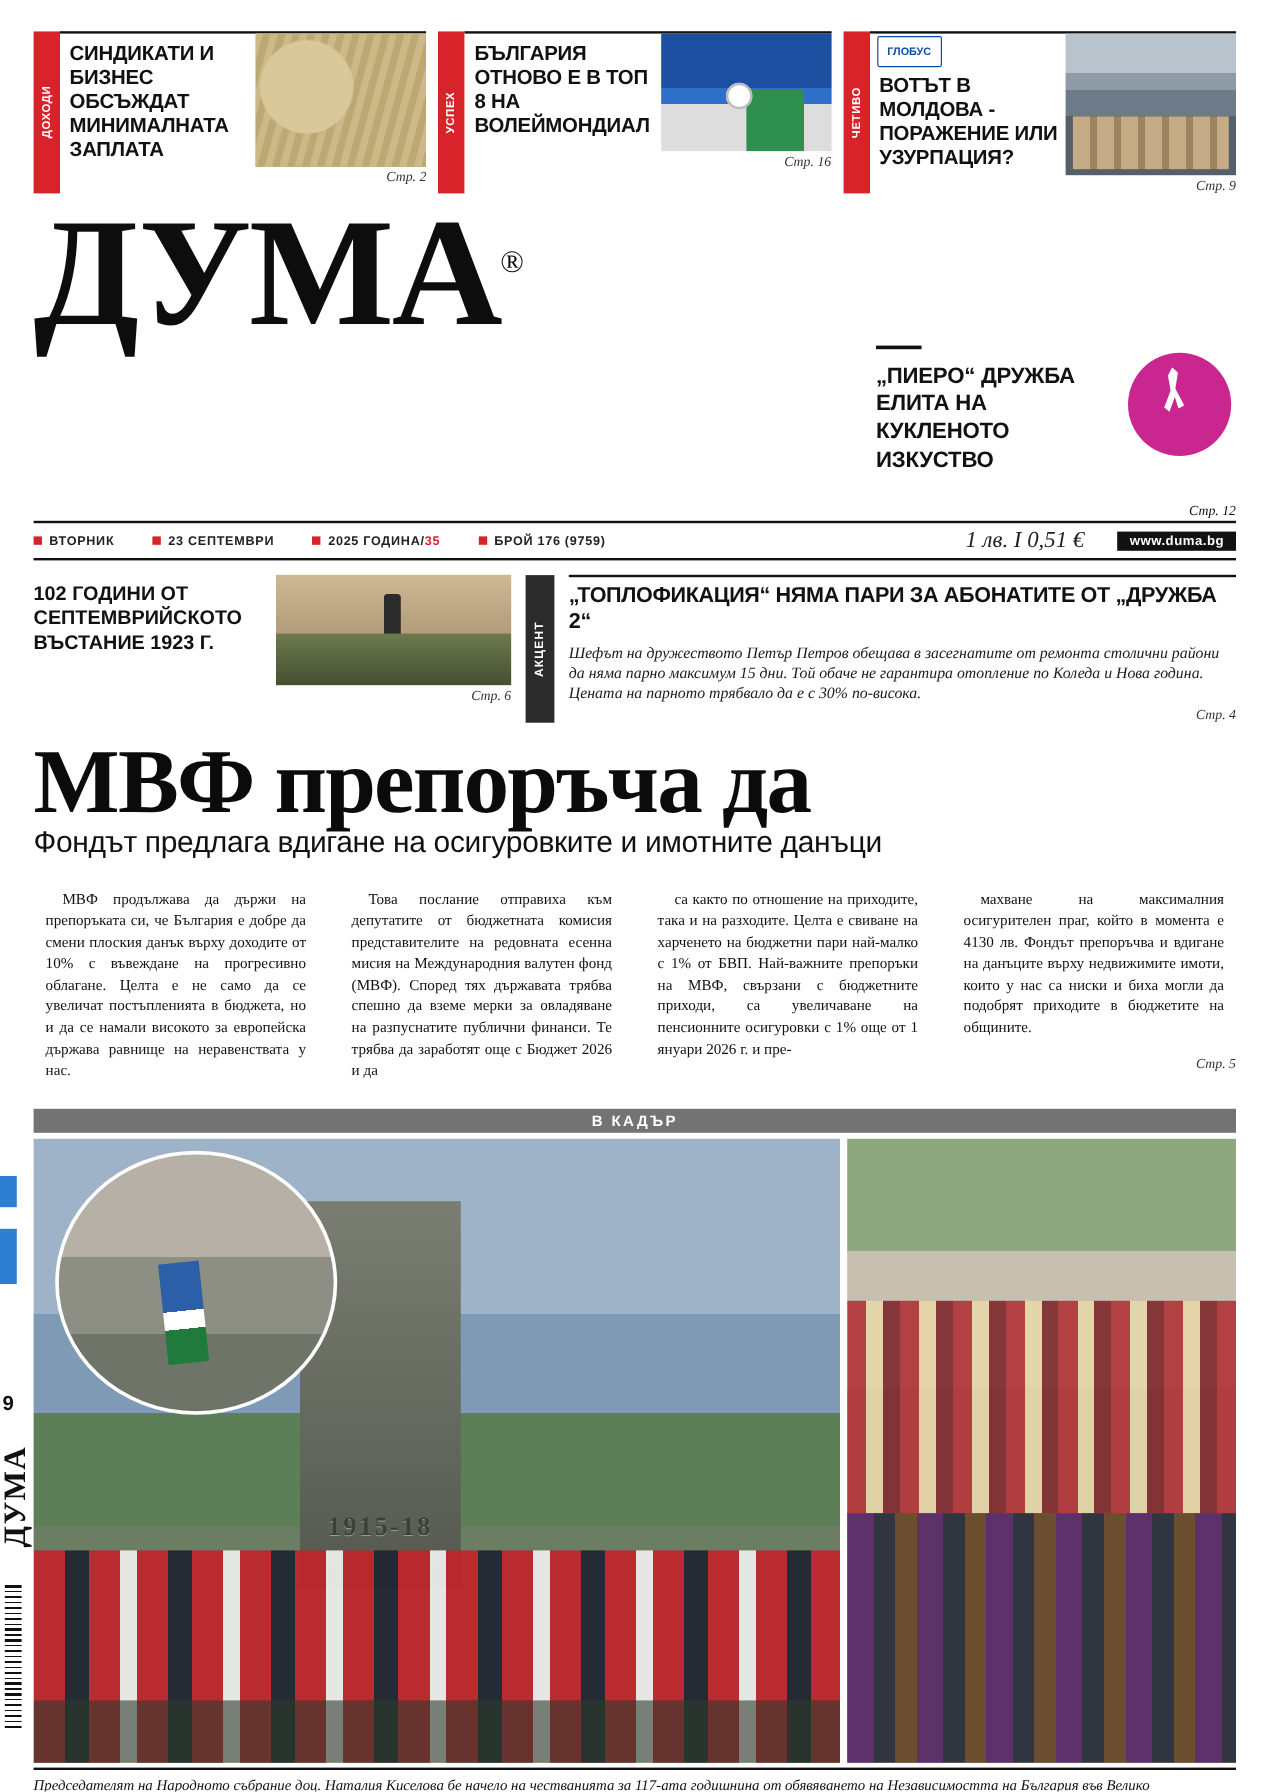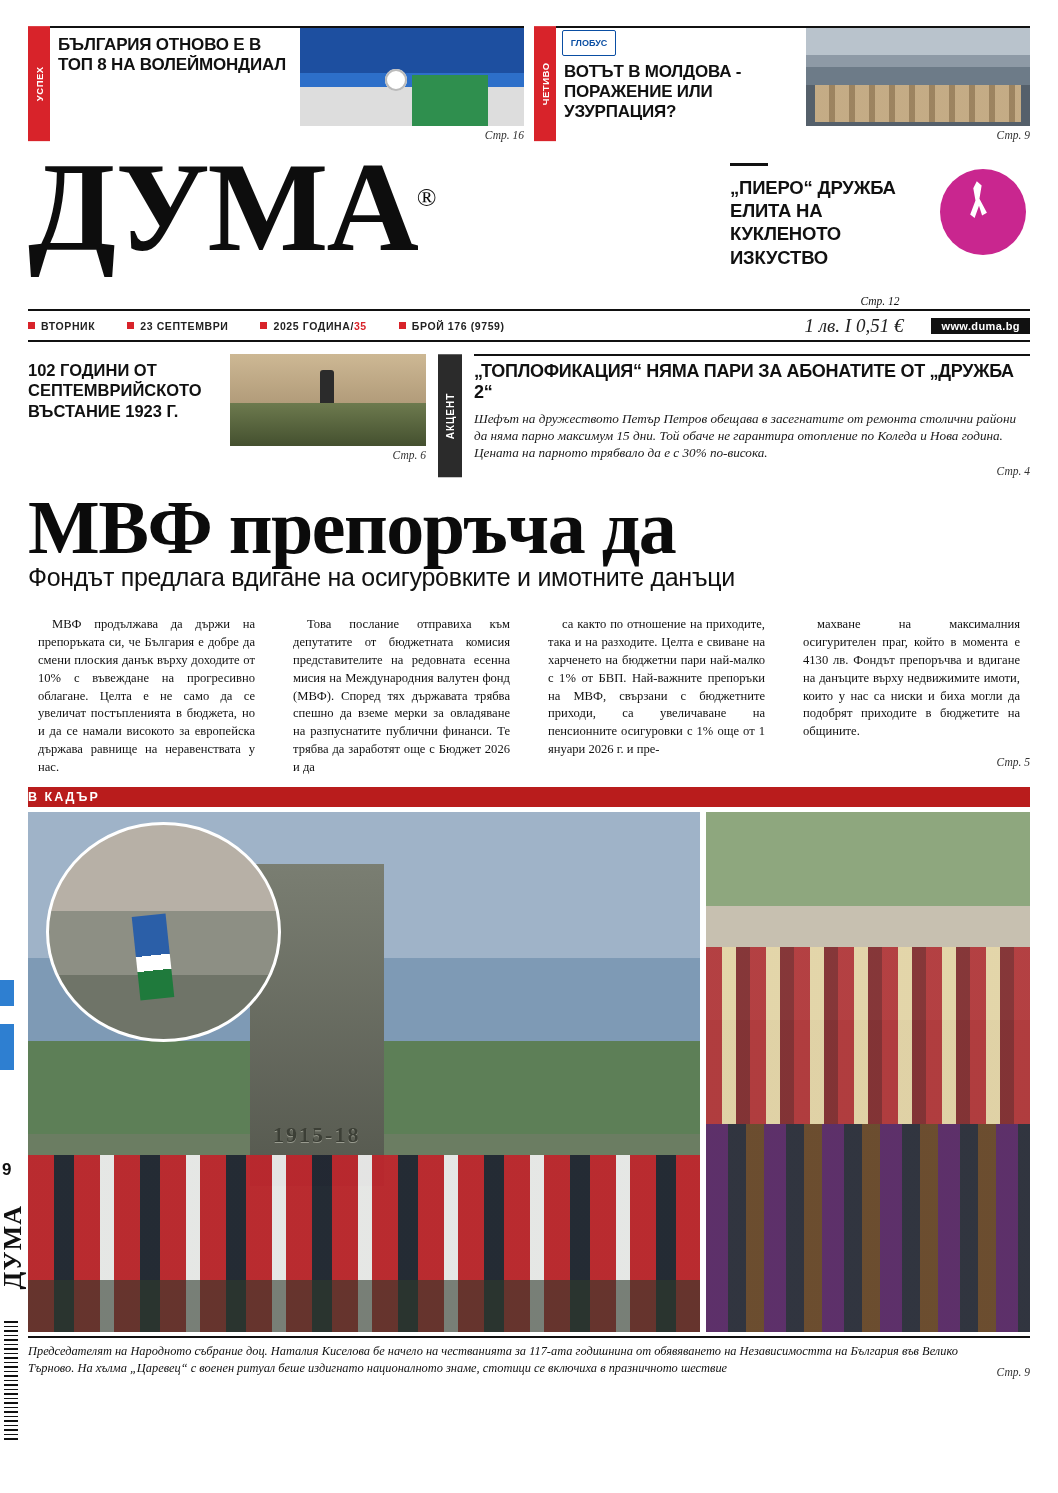--- a/index.html
+++ b/index.html
@@ -45,21 +45,21 @@
      linear-gradient(#b9c3cc 0 28%, #8e9aa6 28% 40%, #6d7b88 40% 58%, #55606b 58% 100%);
      position:relative; }
   .img-parl::after{content:"";position:absolute;inset:58% 4% 4% 4%;background:repeating-linear-gradient(90deg,#d8b98a 0 14px,#a98a5e 14px 20px);opacity:.85;}
   .globus {
     position:absolute; left:6px; top:4px; width:54px; height:26px; z-index:4;
     background:#fff; border:1px solid #0a4ea3; border-radius:2px;
     font-size:9px; font-weight:bold; color:#0a4ea3; display:flex; align-items:center; justify-content:center;
   }
 
   
-  .masthead { display:flex; align-items:flex-start; margin-top:14px; }
+  .masthead { display:flex; align-items:flex-start; margin-top:14px;flex-direction:column; }
   .logo {
     font-family:"Liberation Serif", serif; font-weight:bold;
     font-size:128px; line-height:.82; letter-spacing:-2px; color:#0d0d0d;
     position:relative; padding-right:4px;
   }
   .logo .reg { font-size:26px; vertical-align:super; font-weight:normal; }
   .mast-mid { padding-top:22px; padding-left:14px; }
   .mast-mid .l1 { font-family:"Liberation Serif", serif; font-size:19px; letter-spacing:1px; color:#222; }
   .mast-mid .l2 { font-family:"Liberation Serif", serif; font-size:19px; letter-spacing:1px; color:#222; }
   .red-square { width:70px; height:52px; background:#d8232a; margin-top:28px; margin-left:22px;}
@@ -69,21 +69,21 @@
     font-weight:bold; font-size:18.5px; line-height:1.25; letter-spacing:-0.2px; width:190px;
   }
   .ballerina {
     position:absolute; right:4px; top:14px; width:86px; height:86px; border-radius:50%;
     background:#c9268f;
   }
   .ballerina::after{
     content:""; position:absolute; left:28px; top:12px; width:22px; height:44px;
     background:#fff; clip-path:polygon(40% 0,62% 10%,52% 40%,86% 72%,64% 78%,50% 56%,30% 84%,10% 76%,34% 44%,24% 16%);
   }
-  .mast-right .pg2 { text-align:center; font-family:"Liberation Serif", serif; font-style:italic; font-size:11.5px; margin-top:26px;}
+  .mast-right .pg2 { text-align:right; font-family:"Liberation Serif", serif; font-style:italic; font-size:11.5px; margin-top:26px;}
 
   
   .datebar {
     display:flex; align-items:center; gap:12px;
     border-top:2px solid #111; border-bottom:2px solid #111;
     padding:4px 0 3px; margin-top:2px; font-size:10.5px; font-weight:bold; letter-spacing:.6px; color:#222;
   }
   .datebar .sq { width:7px; height:7px; background:#d8232a; margin-right:6px; }
   .datebar .seg { display:flex; align-items:center; margin-right:20px; }
   .datebar .seg .slash { color:#d8232a; }
@@ -115,21 +115,21 @@
   }
   .mainsub { font-size:25px; color:#111; letter-spacing:-0.3px; }
 
   
   .cols { display:flex; gap:18px; margin-top:14px; font-family:"Liberation Serif", serif; font-size:12.6px; line-height:1.42; text-align:justify; }
   .cols .col { flex:1; }
   .cols p { margin:10px; text-indent:14px; }
   .col .pg { margin-top:10px; }
 
   
-  .kadr-bar { background:#b91c1c; color:#fff; text-align:left; font-weight:bold; font-size:12.5px; letter-spacing:2px; padding:3px 0; margin-top:0;}
+  .kadr-bar { background:#737373; color:#fff; text-align:center; font-weight:bold; font-size:12.5px; letter-spacing:2px; padding:3px 0; margin-top:12px;}
   .photos { display:flex; gap:6px; margin-top:5px; }
   .photo-left { flex:2.07; height:520px; position:relative; overflow:hidden;
     background:linear-gradient(#9fb3c8 0 28%, #7e9ab5 28% 44%, #5d7f57 44% 62%, #6b7d62 62% 100%); }
   .photo-left .monument {
     position:absolute; left:33%; top:10%; width:20%; height:62%;
     background:linear-gradient(#7a7e72,#55584e);
   }
   .photo-left .monument::after{
     content:"1915-18"; position:absolute; left:0; right:0; bottom:12%;
     text-align:center; color:#3c3f36; font-family:"Liberation Serif", serif; font-weight:bold; font-size:22px;
@@ -168,20 +168,30 @@
   .spine .barcode { position:absolute; left:4px; top:340px; width:14px; height:120px;
     background:repeating-linear-gradient(0deg,#111 0 2px,#fff 2px 5px,#111 5px 6px,#fff 6px 9px); }
 </style>
 </head>
 <body>
 
 <div class="page">
 
   <div class="teasers">
 
+    <div class="teaser">
+      <div class="teaser-tag">ДОХОДИ</div>
+      <div style="flex:1">
+        <div class="teaser-body">
+          <div class="teaser-text">СИНДИКАТИ И БИЗНЕС ОБСЪЖДАТ МИНИМАЛНАТА ЗАПЛАТА</div>
+          <div class="teaser-img img-money"></div>
+        </div>
+        <div class="pg">Стр. 2</div>
+      </div>
+    </div>
 
     <div class="teaser">
       <div class="teaser-tag">УСПЕХ</div>
       <div style="flex:1">
         <div class="teaser-body">
           <div class="teaser-text">БЪЛГАРИЯ ОТНОВО Е В ТОП 8 НА ВОЛЕЙМОНДИАЛ</div>
           <div class="teaser-img img-volley"></div>
         </div>
         <div class="pg">Стр. 16</div>
       </div>

